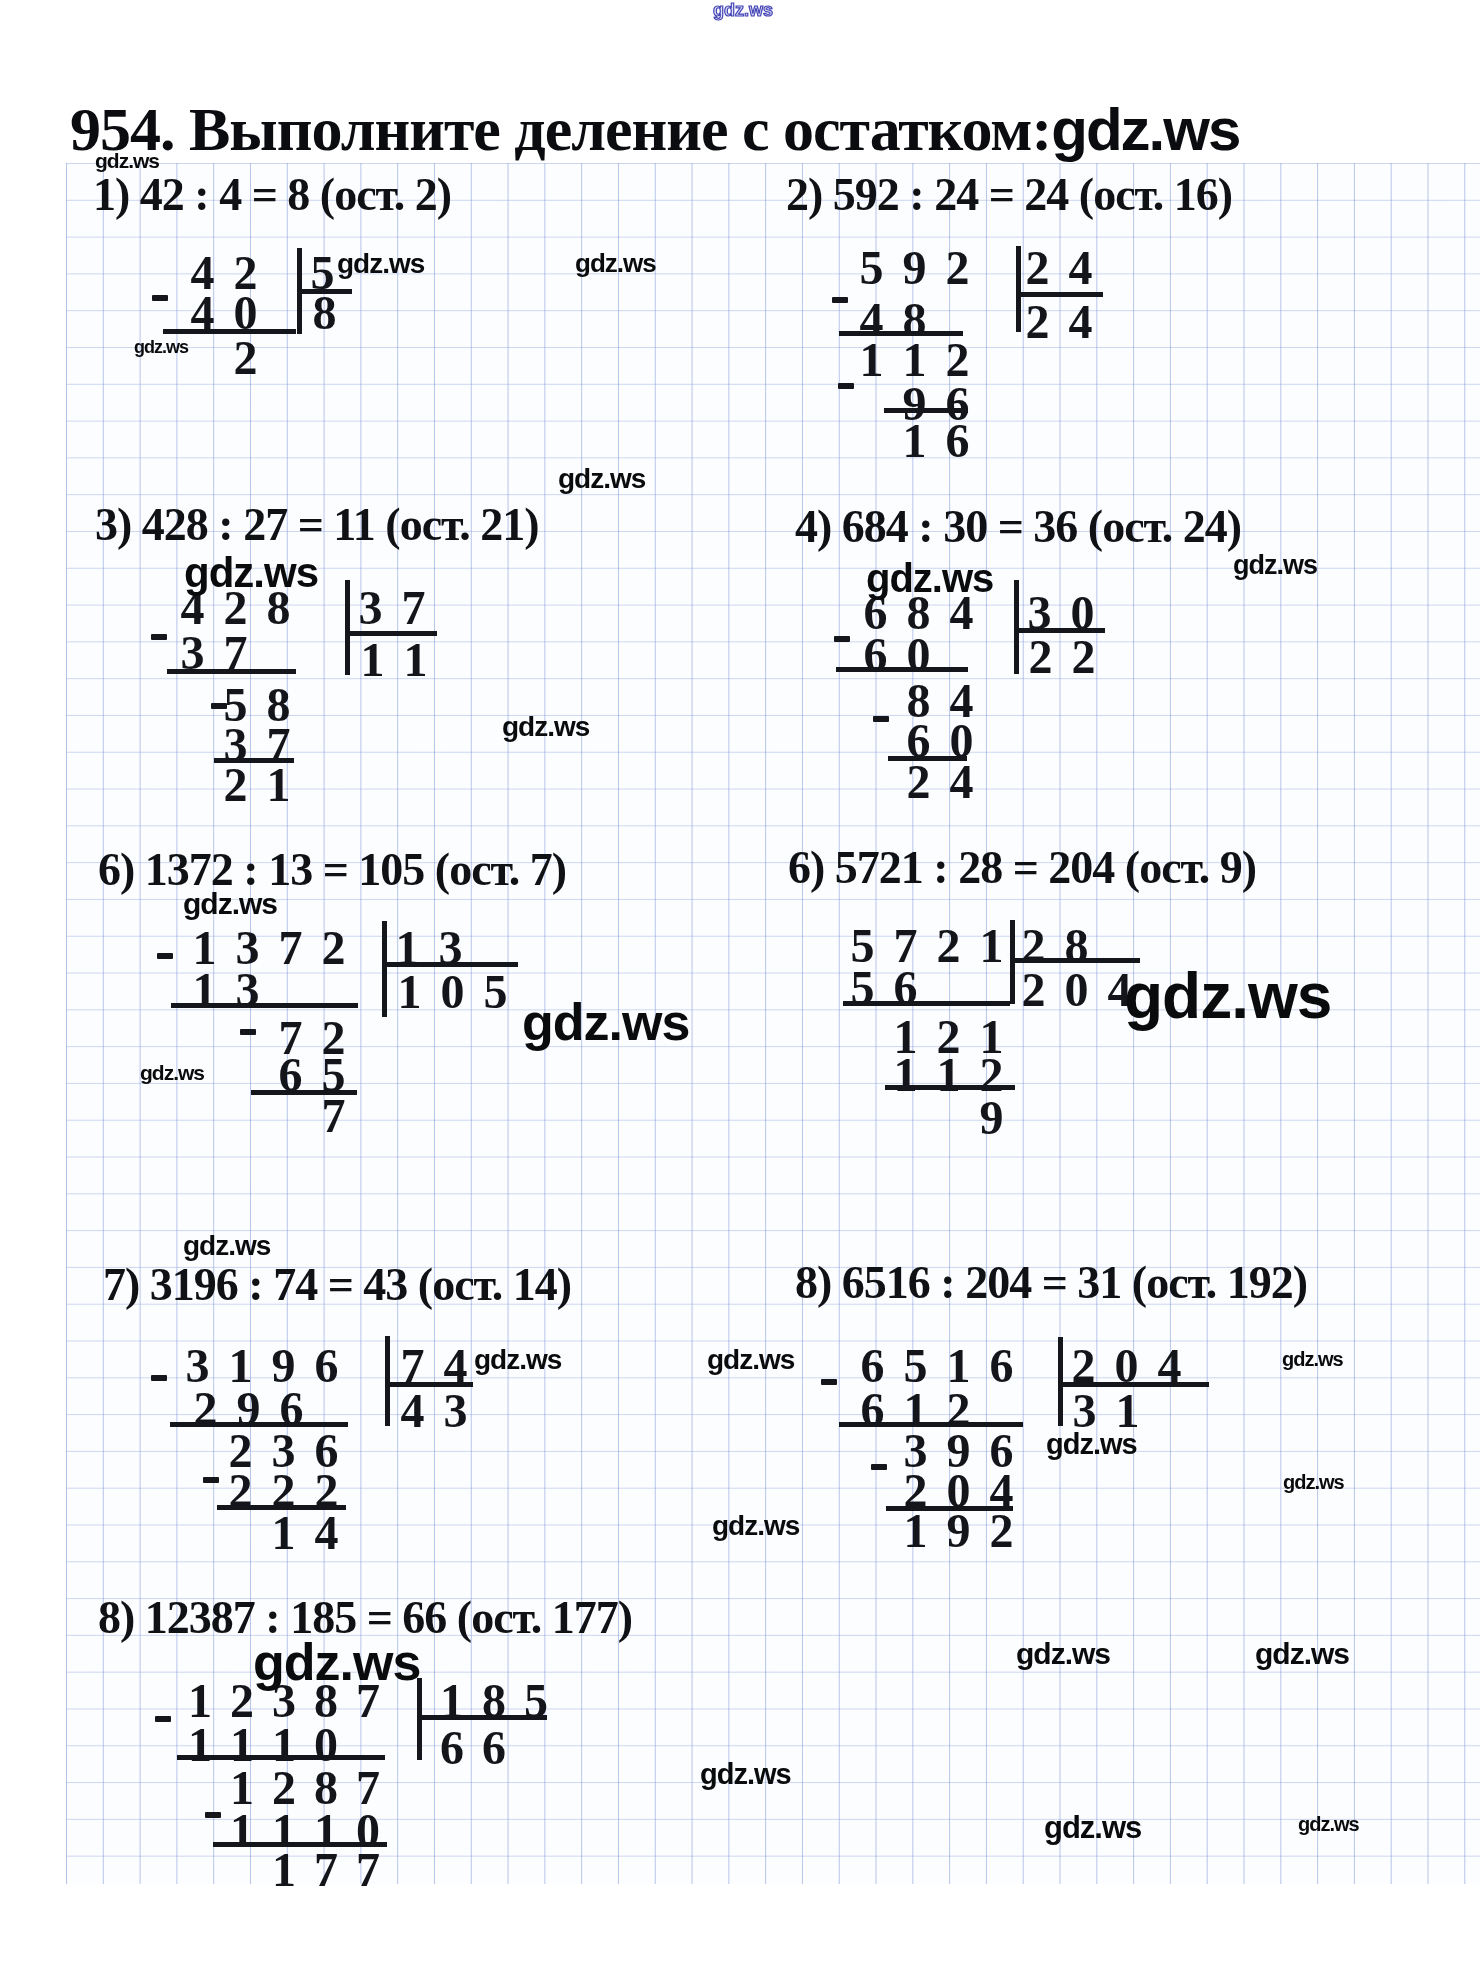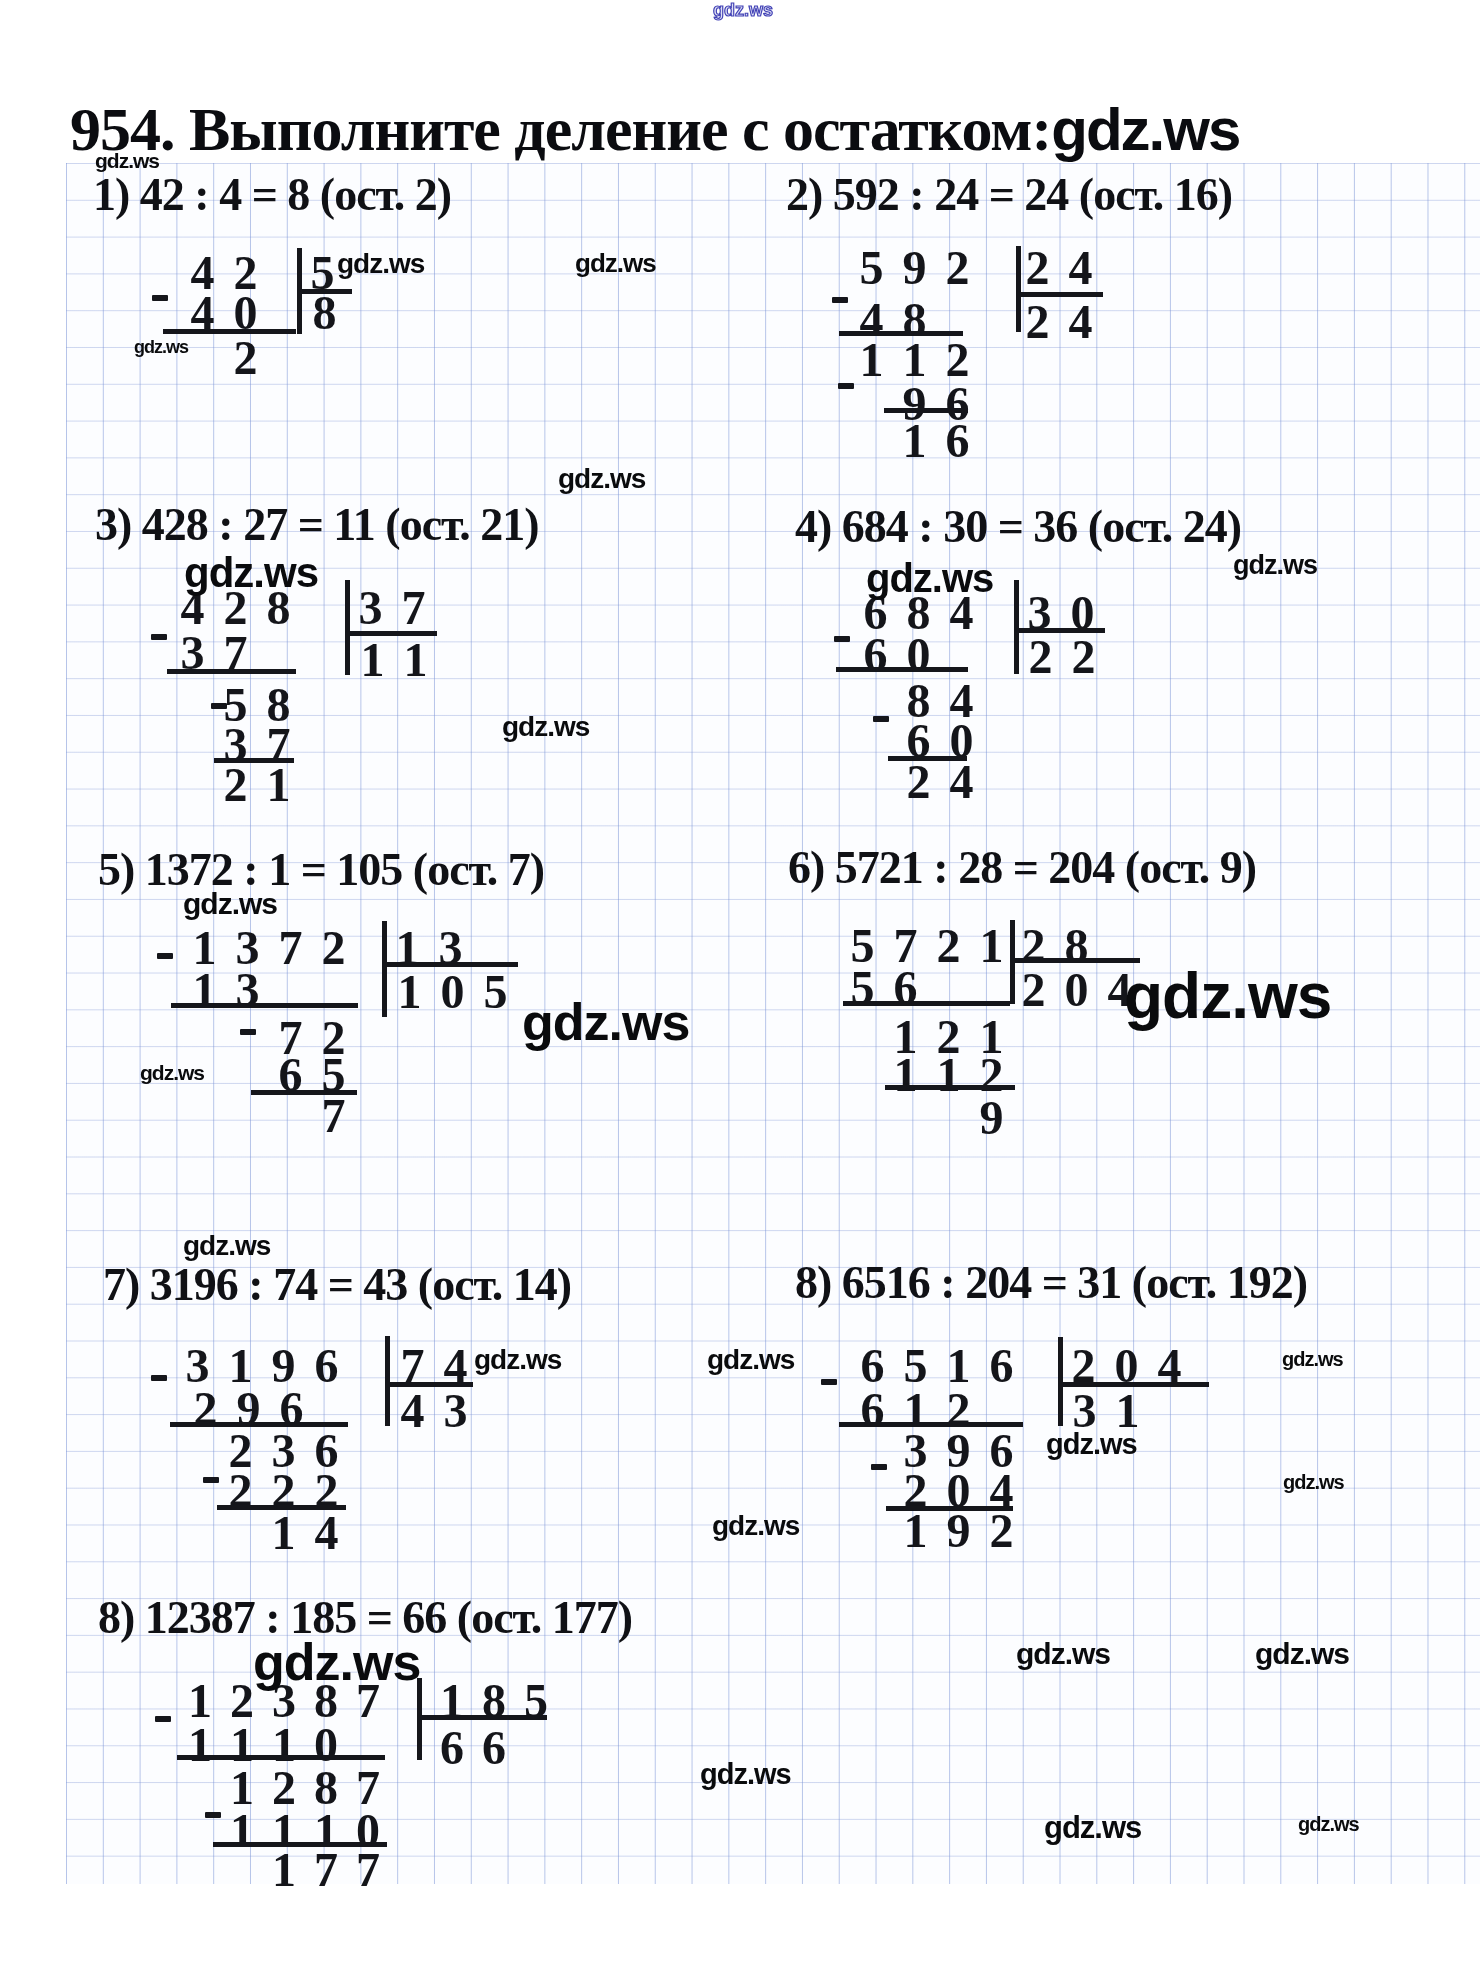--- a/index.html
+++ b/index.html
@@ -98,21 +98,21 @@
     <div class="drow" style="left: 897px; top: 721px;"><span class="dcell" style="width: 43px;">6</span><span class="dcell" style="width: 43px;">0</span></div>
     <div class="drow" style="left: 897px; top: 762px;"><span class="dcell" style="width: 43px;">2</span><span class="dcell" style="width: 43px;">4</span></div>
     <div class="drow" style="left: 1018px; top: 593px;"><span class="dcell" style="width: 43px;">3</span><span class="dcell" style="width: 43px;">0</span></div>
     <div class="drow" style="left: 1019px; top: 637px;"><span class="dcell" style="width: 43px;">2</span><span class="dcell" style="width: 43px;">2</span></div>
     <div class="vline" style="left: 1014px; top: 580px; height: 94px;"></div>
     <div class="hlinew" style="left: 1014px; top: 628px; width: 91px;"></div>
     <div class="hlinew" style="left: 836px; top: 667px; width: 132px;"></div>
     <div class="hlinew" style="left: 888px; top: 756px; width: 79px;"></div>
     <div class="minus" style="left: 834px; top: 636px;"></div>
     <div class="minus" style="left: 873px; top: 716px;"></div>
-    <div class="heading" style="left: 98px; top: 843px;">5) 1372 : 1 = 105 (ост. 7)</div>
+    <div class="heading" style="left: 98px; top: 843px;">6) 1372 : 13 = 105 (ост. 7)</div>
     <div class="drow" style="left: 183px; top: 928px;"><span class="dcell" style="width: 43px;">1</span><span class="dcell" style="width: 43px;">3</span><span class="dcell" style="width: 43px;">7</span><span class="dcell" style="width: 43px;">2</span></div>
     <div class="drow" style="left: 183px; top: 970px;"><span class="dcell" style="width: 43px;">1</span><span class="dcell" style="width: 43px;">3</span></div>
     <div class="drow" style="left: 269px; top: 1018px;"><span class="dcell" style="width: 43px;">7</span><span class="dcell" style="width: 43px;">2</span></div>
     <div class="drow" style="left: 269px; top: 1055px;"><span class="dcell" style="width: 43px;">6</span><span class="dcell" style="width: 43px;">5</span></div>
     <div class="drow" style="left: 312px; top: 1096px;"><span class="dcell" style="width: 43px;">7</span></div>
     <div class="drow" style="left: 386px; top: 928px;"><span class="dcell" style="width: 43px;">1</span><span class="dcell" style="width: 43px;">3</span></div>
     <div class="drow" style="left: 388px; top: 972px;"><span class="dcell" style="width: 43px;">1</span><span class="dcell" style="width: 43px;">0</span><span class="dcell" style="width: 43px;">5</span></div>
     <div class="vline" style="left: 382px; top: 921px; height: 96px;"></div>
     <div class="hlinew" style="left: 382px; top: 962px; width: 136px;"></div>
     <div class="hlinew" style="left: 171px; top: 1003px; width: 187px;"></div>

